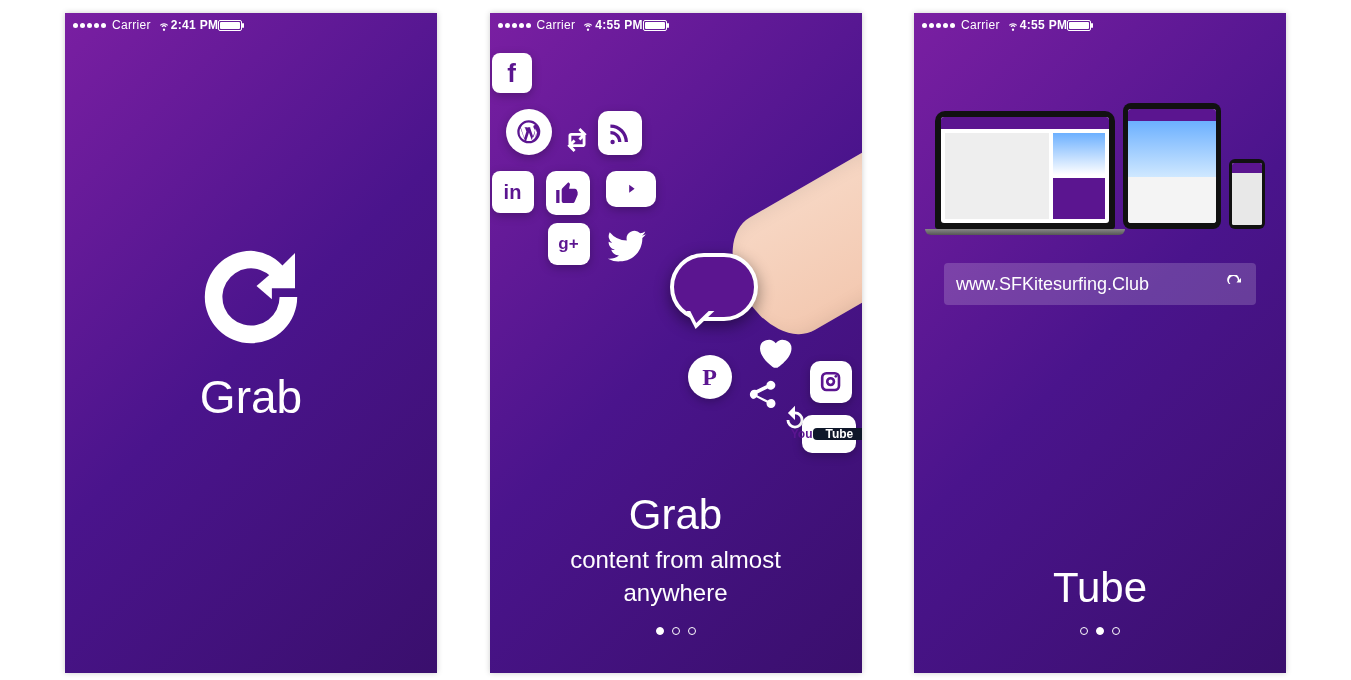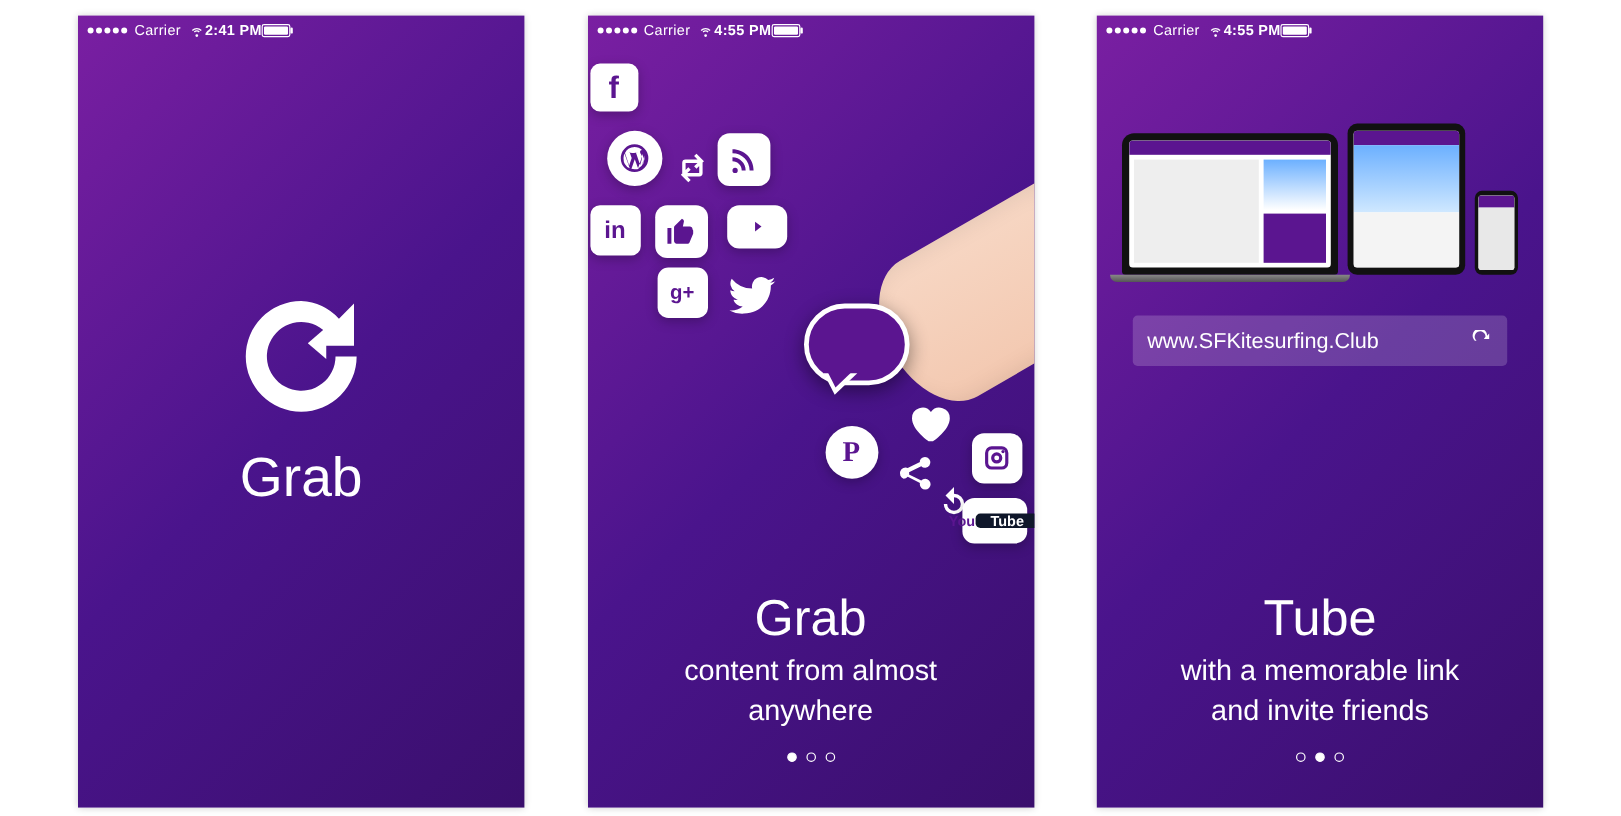--- a/index.html
+++ b/index.html
@@ -352,21 +352,19 @@
 
   <div class="url-bar">
     <span>www.SFKitesurfing.Club</span>
     <svg class="refresh" viewBox="0 0 24 24">
         <path fill="#fff" d="M17.6 6.4A8 8 0 104 12h2a6 6 0 119.9-4.6L14 10h6V4l-2.4 2.4z"></path>
       </svg>
   </div>
 
   <div class="onb-text">
     <div class="onb-title">Tube</div>
-    <div class="onb-sub" style="white-space:pre-line;">with a memorable link
-and invite friends</div>
     <div class="page-dots">
       <span></span>
       <span class="active"></span>
       <span></span>
     </div>
   </div>
 </div>
 
 </body></html>

